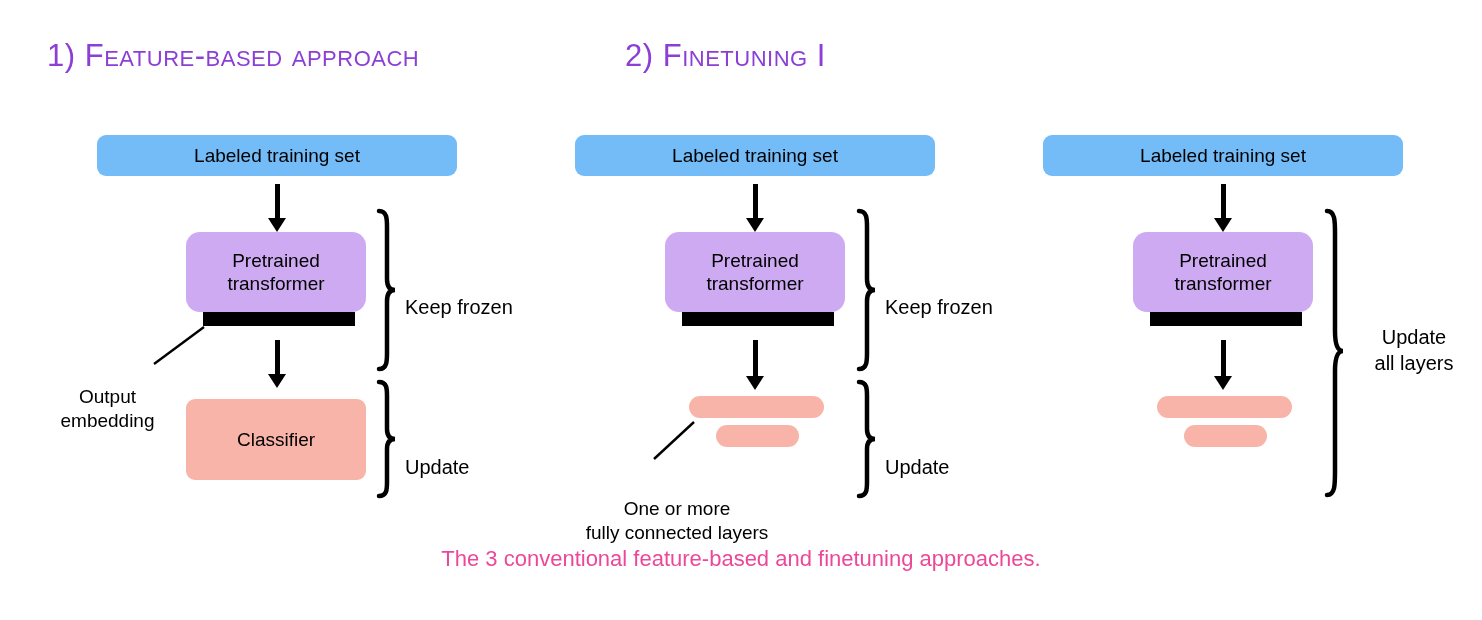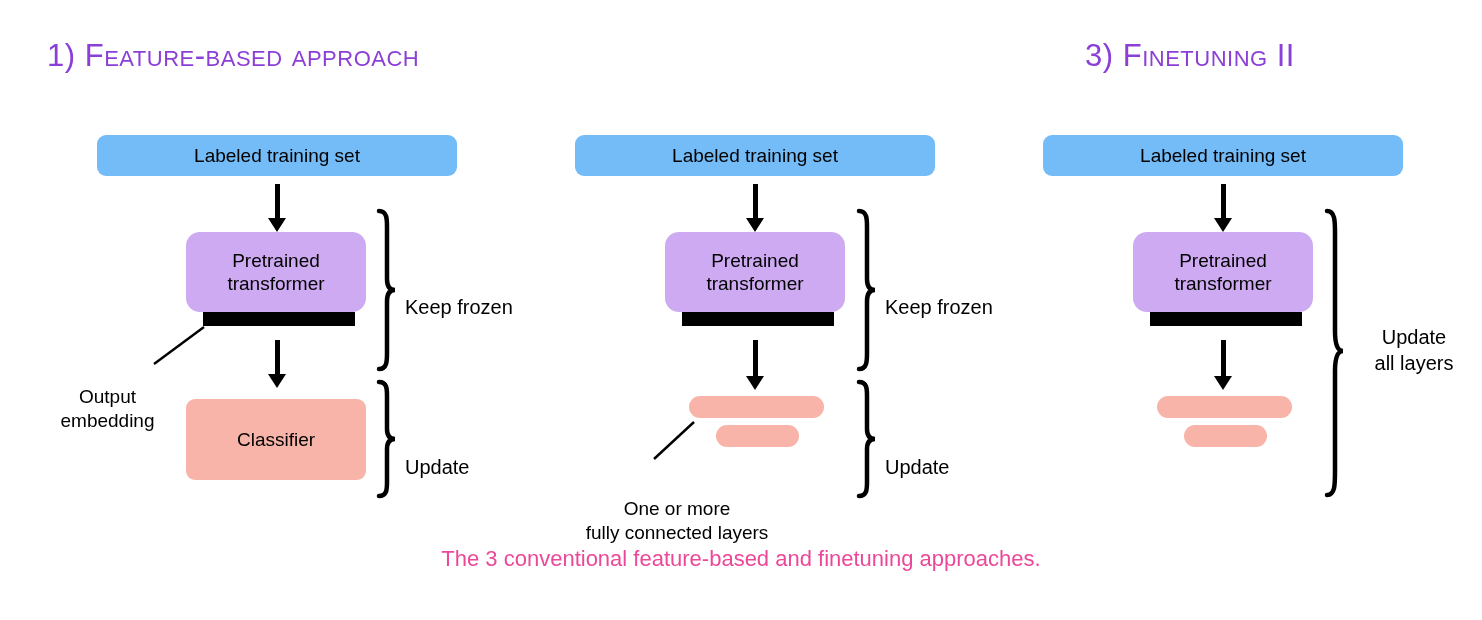--- a/index.html
+++ b/index.html
@@ -190,20 +190,24 @@
 
   <div class="brace" style="left:376px; top:380px;">
     <svg width="22" height="118" viewBox="0 0 22 118">
       <path d="M3 2 C11 2, 11 9, 11 16 L11 49 C11 56, 14 59, 19 59 C14 59, 11 62, 11 69 L11 102 C11 109, 11 116, 3 116" fill="none" stroke="#000000" stroke-width="4.5" stroke-linecap="round"></path>
     </svg>
   </div>
   <div class="side-label" style="left:405px; top:428px; width:130px; text-align:left;">
     <span>Update</span>
   </div>
 
+  <div class="col-title" style="left:625px; top:40px;">
+    <span class="num">2)</span>
+    <span>Finetuning I</span>
+  </div>
 
   <div class="box dataset" style="left:575px; top:135px; width:360px; height:41px;">
     <span>Labeled training set</span>
   </div>
 
   <div class="arrow" style="left:736px; top:184px; width:38px; height:48px;">
     <div class="shaft" style="height:34px;"></div>
     <div class="head"></div>
   </div>
 
@@ -242,24 +246,20 @@
 
   <div class="brace" style="left:856px; top:380px;">
     <svg width="22" height="118" viewBox="0 0 22 118">
       <path d="M3 2 C11 2, 11 9, 11 16 L11 49 C11 56, 14 59, 19 59 C14 59, 11 62, 11 69 L11 102 C11 109, 11 116, 3 116" fill="none" stroke="#000000" stroke-width="4.5" stroke-linecap="round"></path>
     </svg>
   </div>
   <div class="side-label" style="left:885px; top:428px; width:130px; text-align:left;">
     <span>Update</span>
   </div>
 
-  <div class="col-title" style="left:1085px; top:40px;">
-    <span class="num">3)</span>
-    <span>Finetuning II</span>
-  </div>
 
   <div class="box dataset" style="left:1043px; top:135px; width:360px; height:41px;">
     <span>Labeled training set</span>
   </div>
 
   <div class="arrow" style="left:1204px; top:184px; width:38px; height:48px;">
     <div class="shaft" style="height:34px;"></div>
     <div class="head"></div>
   </div>
 

